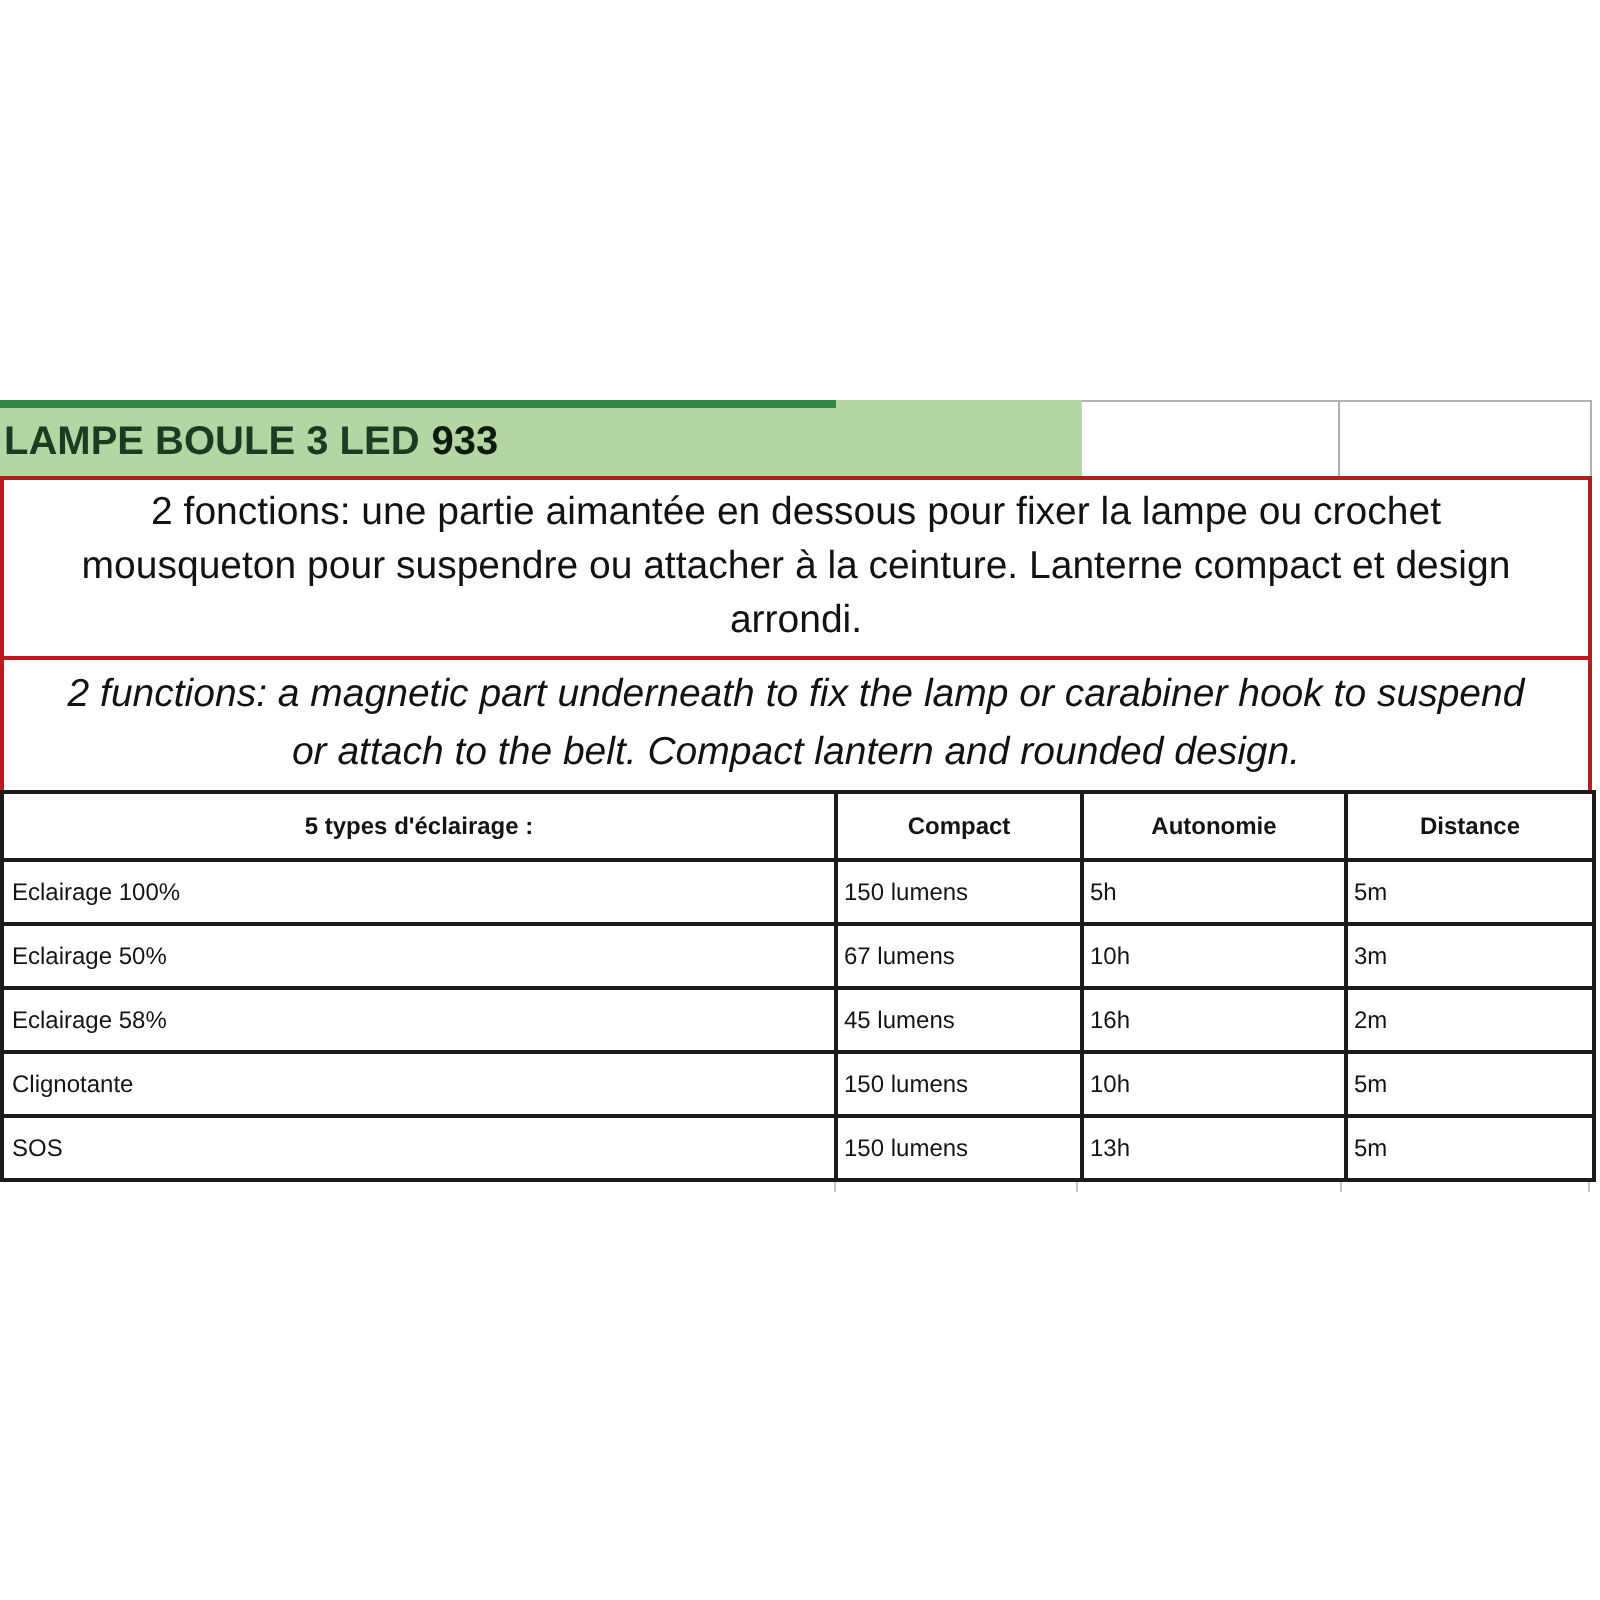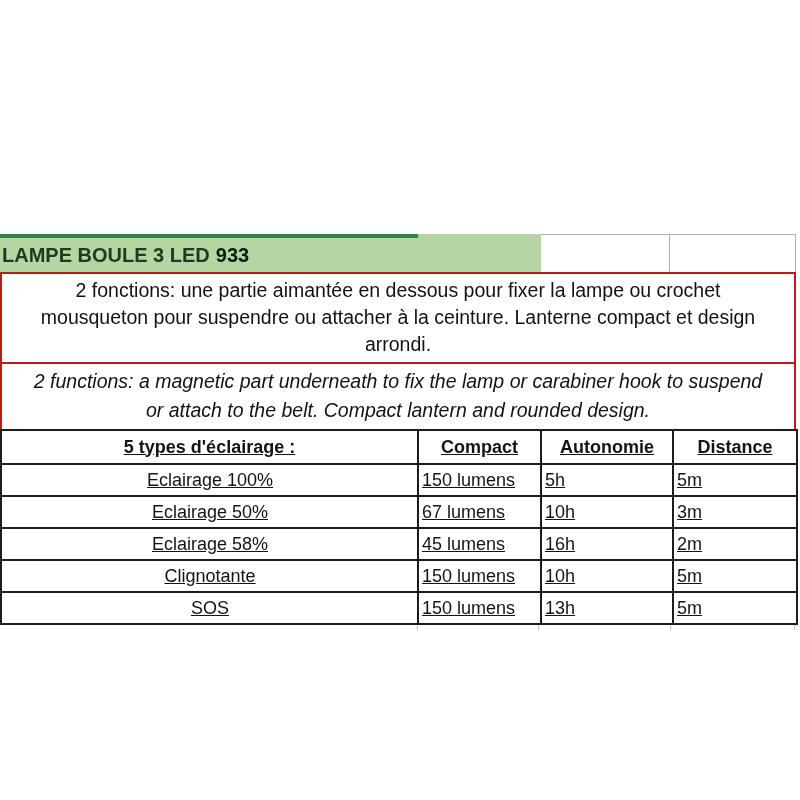--- a/index.html
+++ b/index.html
@@ -1,20 +1,20 @@
 <!DOCTYPE html>
 <html><head>
 <meta charset="utf-8">
 <style>
   * { margin: 0; padding: 0; box-sizing: border-box; }
   html, body { width: 800px; height: 800px; background: #ffffff; }
   body { font-family: "Liberation Sans", "DejaVu Sans", sans-serif; color: #141414; }
 
   .page { position: relative; width: 800px; height: 800px; background: #ffffff; overflow: hidden; }
-  .sheet { position: absolute; top: 200px; left: 0; width: 796px; margin-top: 34px; }
+  .sheet { position: absolute; top: 200px; left: 0; width: 796px; }
 
   
   .title-row { display: flex; height: 38px; }
   .title-cell {
     position: relative; width: 541px; height: 38px;
     background: #b5d6a2;
     display: flex; align-items: center;
     padding: 4px 2px 0 2px;
     font-size: 20px; font-weight: bold;
     color: #1d3a22;
@@ -43,27 +43,27 @@
   
   table.spec-table {
     width: 796px;
     margin-top: -2px;
     border-collapse: collapse;
     table-layout: fixed;
     background: #ffffff;
   }
   .spec-table th, .spec-table td {
     border: 2px solid #1c1c1c;
-    font-size: 18px;
+    font-size: 12px;
     padding: 0 3px;
-    overflow: hidden; white-space: nowrap; text-decoration: underline;
+    overflow: hidden; white-space: nowrap;
   }
   .spec-table th { height: 34px; font-weight: bold; text-align: center; }
   .spec-table td { height: 32px; text-align: left; }
-  .spec-table td.col-type { text-align: center; padding-left: 4px; }
+  .spec-table td.col-type { text-align: left; padding-left: 4px; }
   col.w-type   { width: 417px; }
   col.w-lumens { width: 123px; }
   col.w-auto   { width: 132px; }
   col.w-dist   { width: 124px; }
 
   
   .stub { position: absolute; width: 1px; height: 5px; background: #c4c4c4; }
   .stub.s1 { left: 417px; } .stub.s2 { left: 538px; }
   .stub.s3 { left: 670px; } .stub.s4 { left: 794px; }
 </style>

